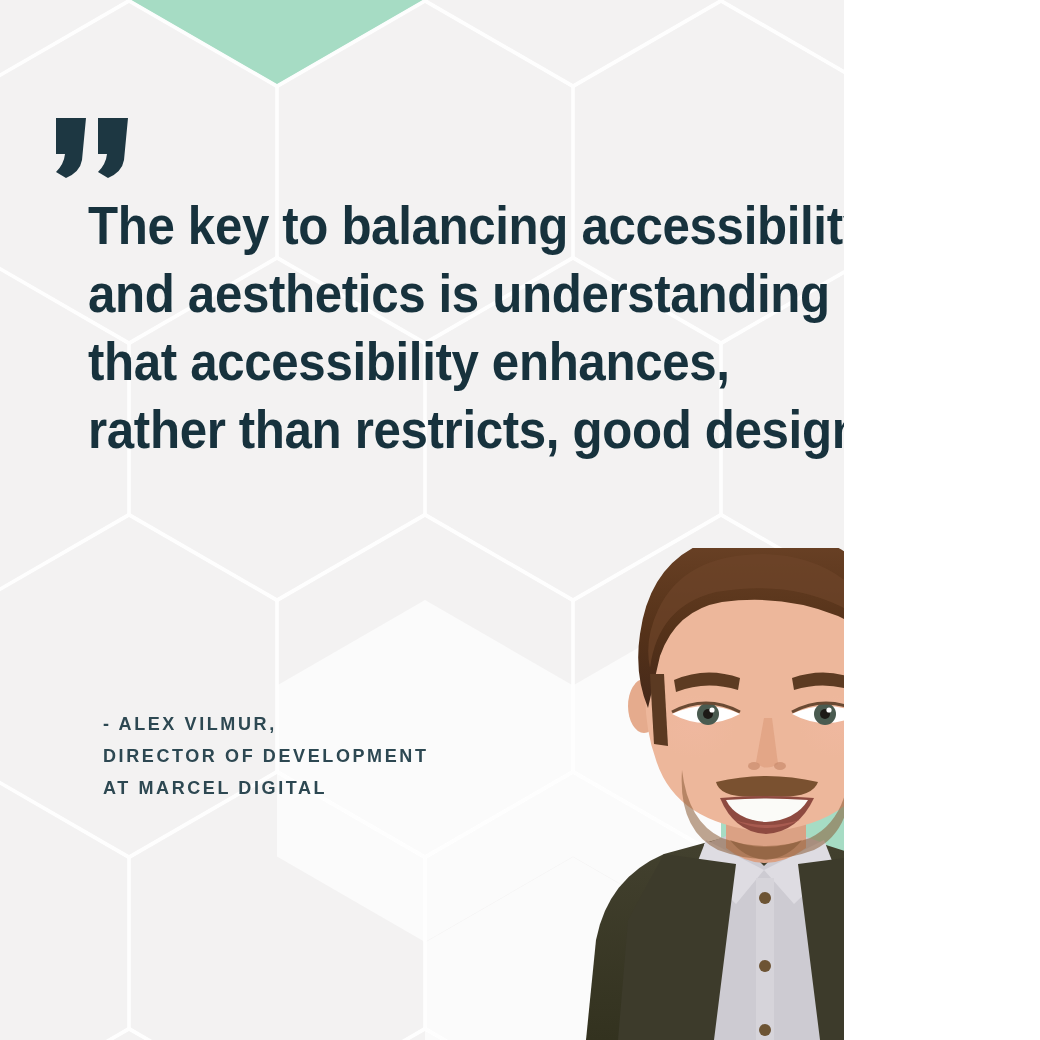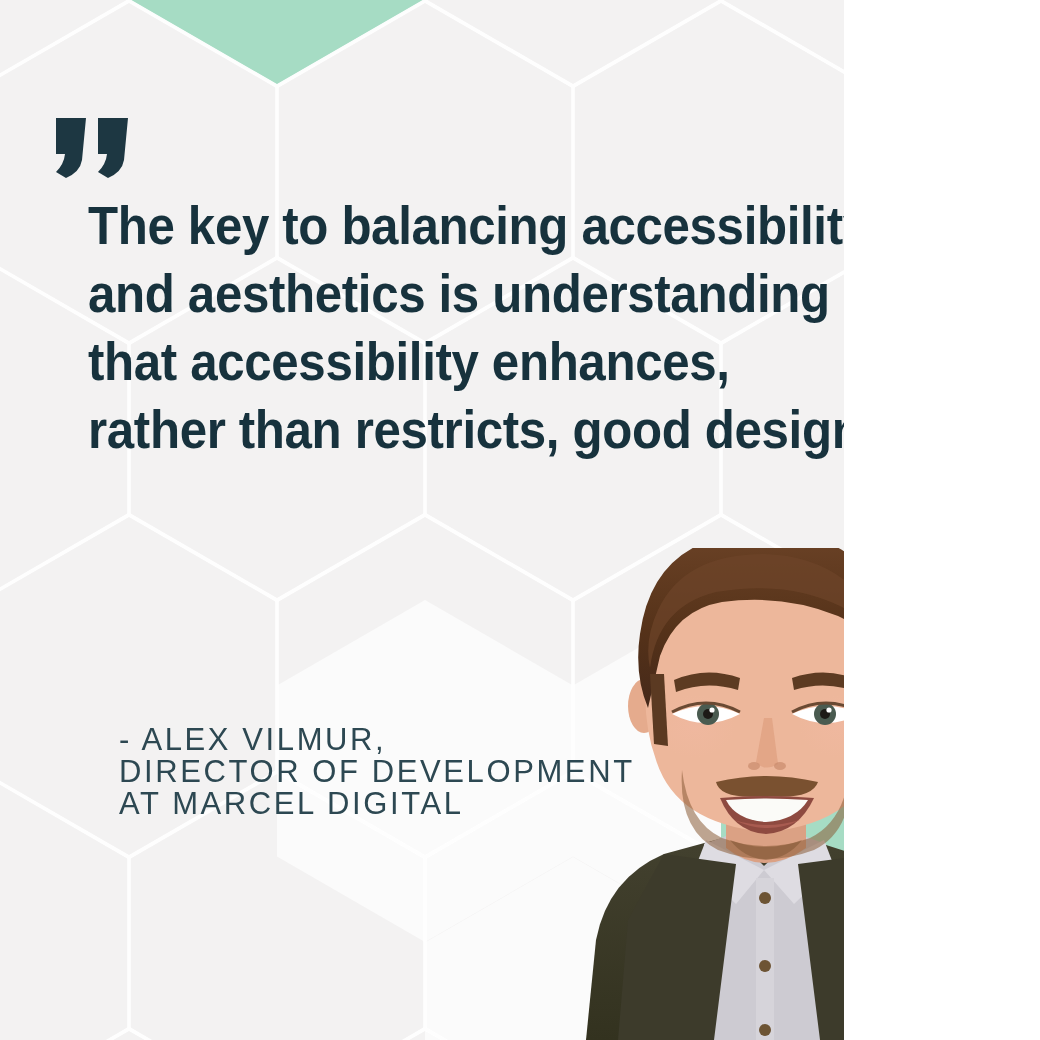--- a/index.html
+++ b/index.html
@@ -59,25 +59,25 @@
     white-space: pre-line;
     transform: scaleX(0.93);
     transform-origin: left top;
   }
 
   
   #attribution {
     position: absolute;
     left: 103px;
     top: 708px;
-    margin: 16px;
+    margin: 0;
     color: #2d4852;
     font-family: "Liberation Sans", sans-serif;
-    font-weight: normal;
-    font-size: 31px;
+    font-weight: bold;
+    font-size: 18px;
     line-height: 32px;
     letter-spacing: 2.6px;
     white-space: pre-line;
   }
 
   
   #portrait {
     position: absolute;
     left: 468px;
     top: 548px;

